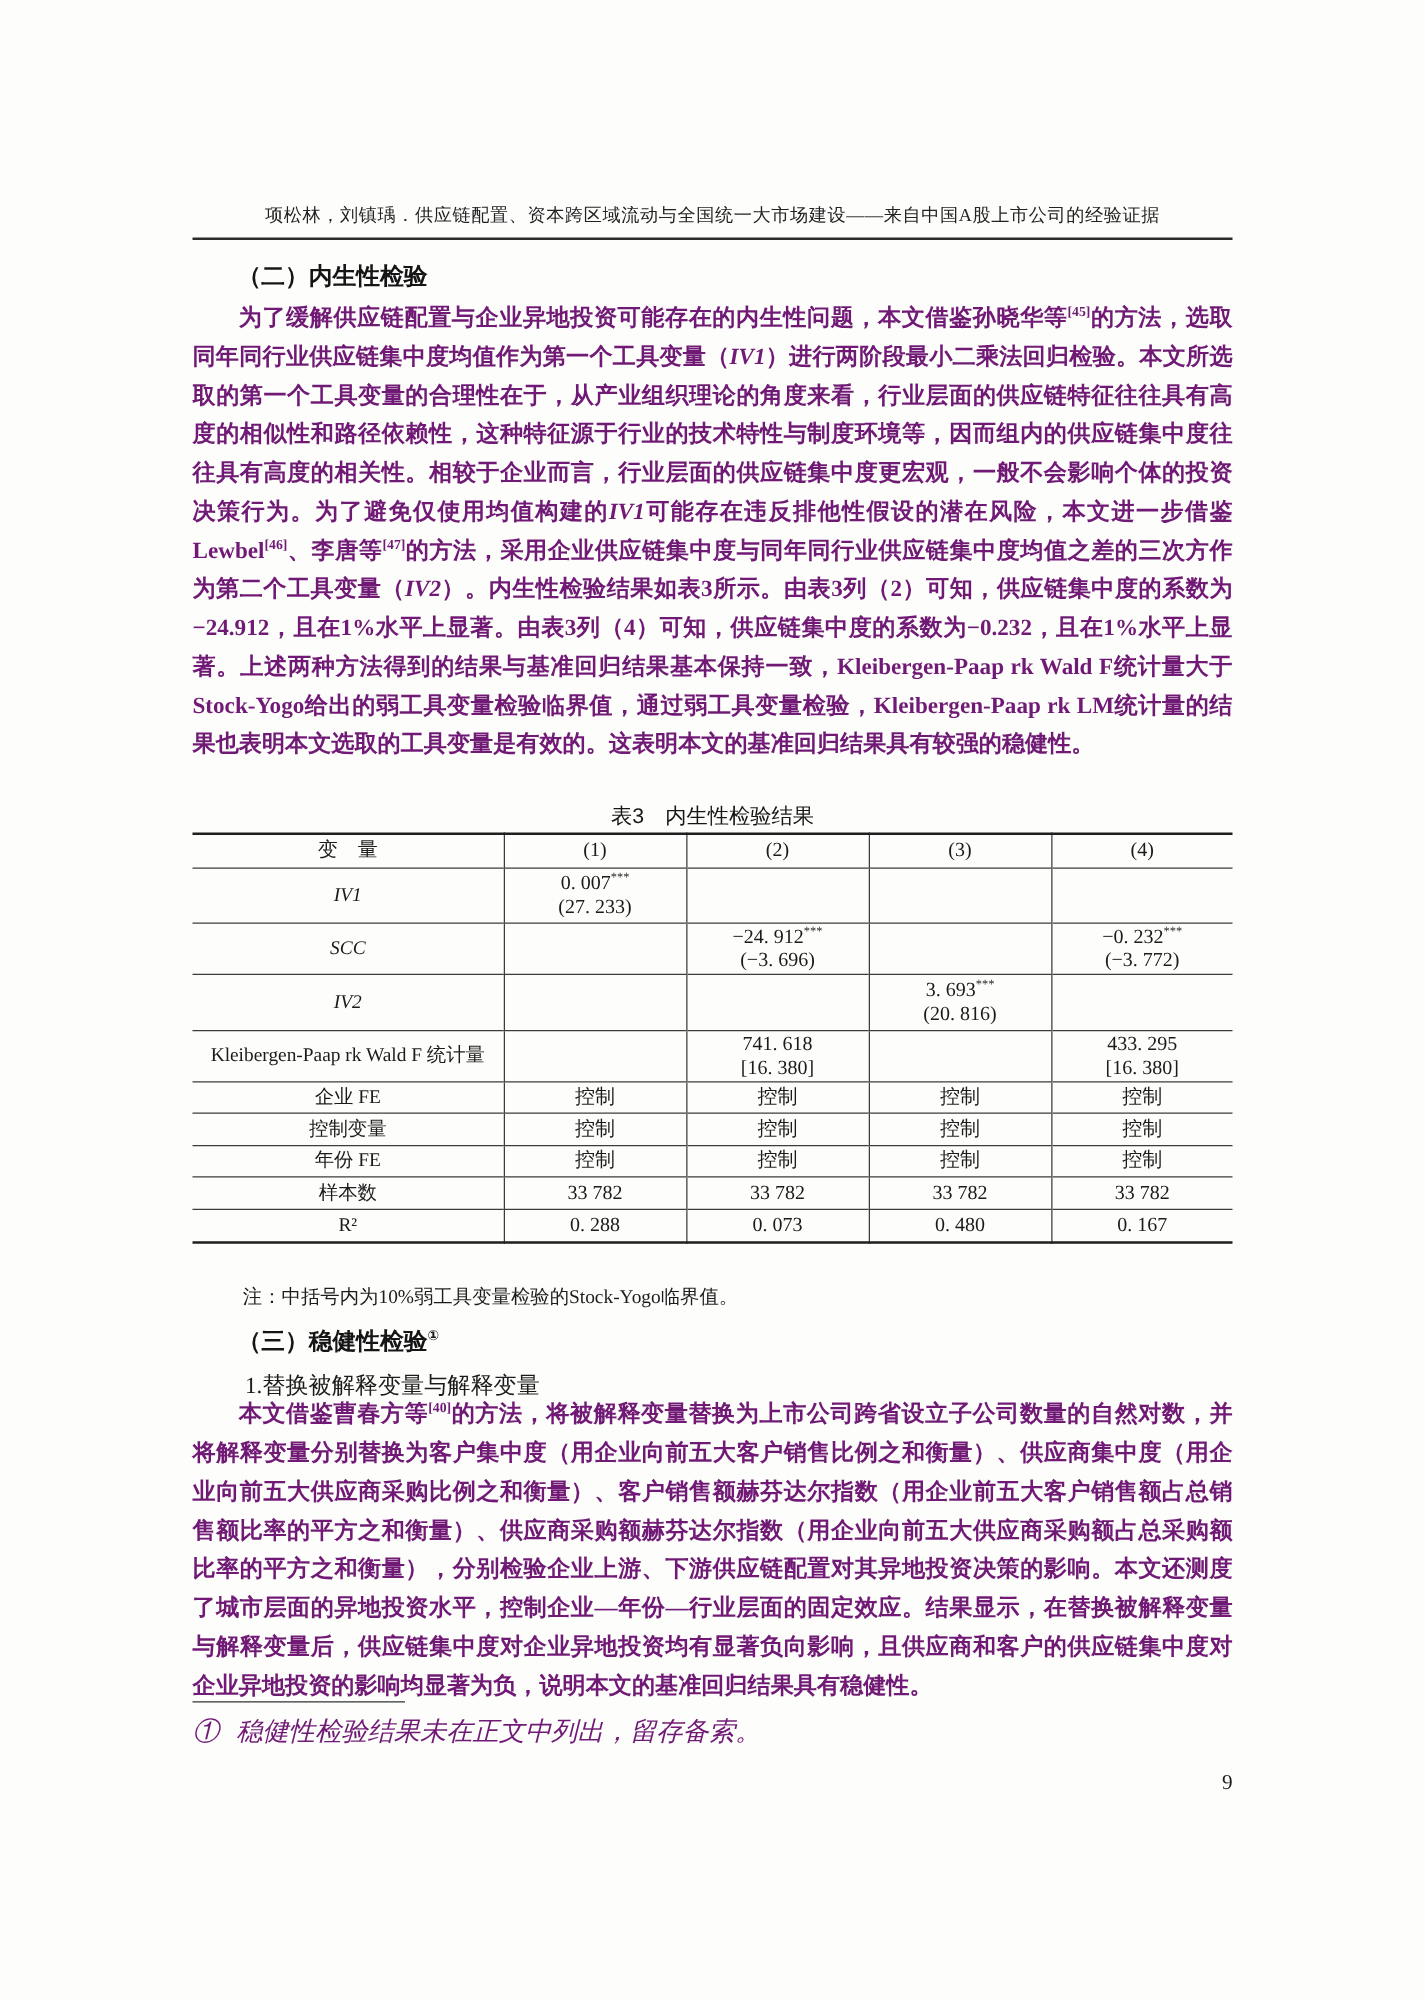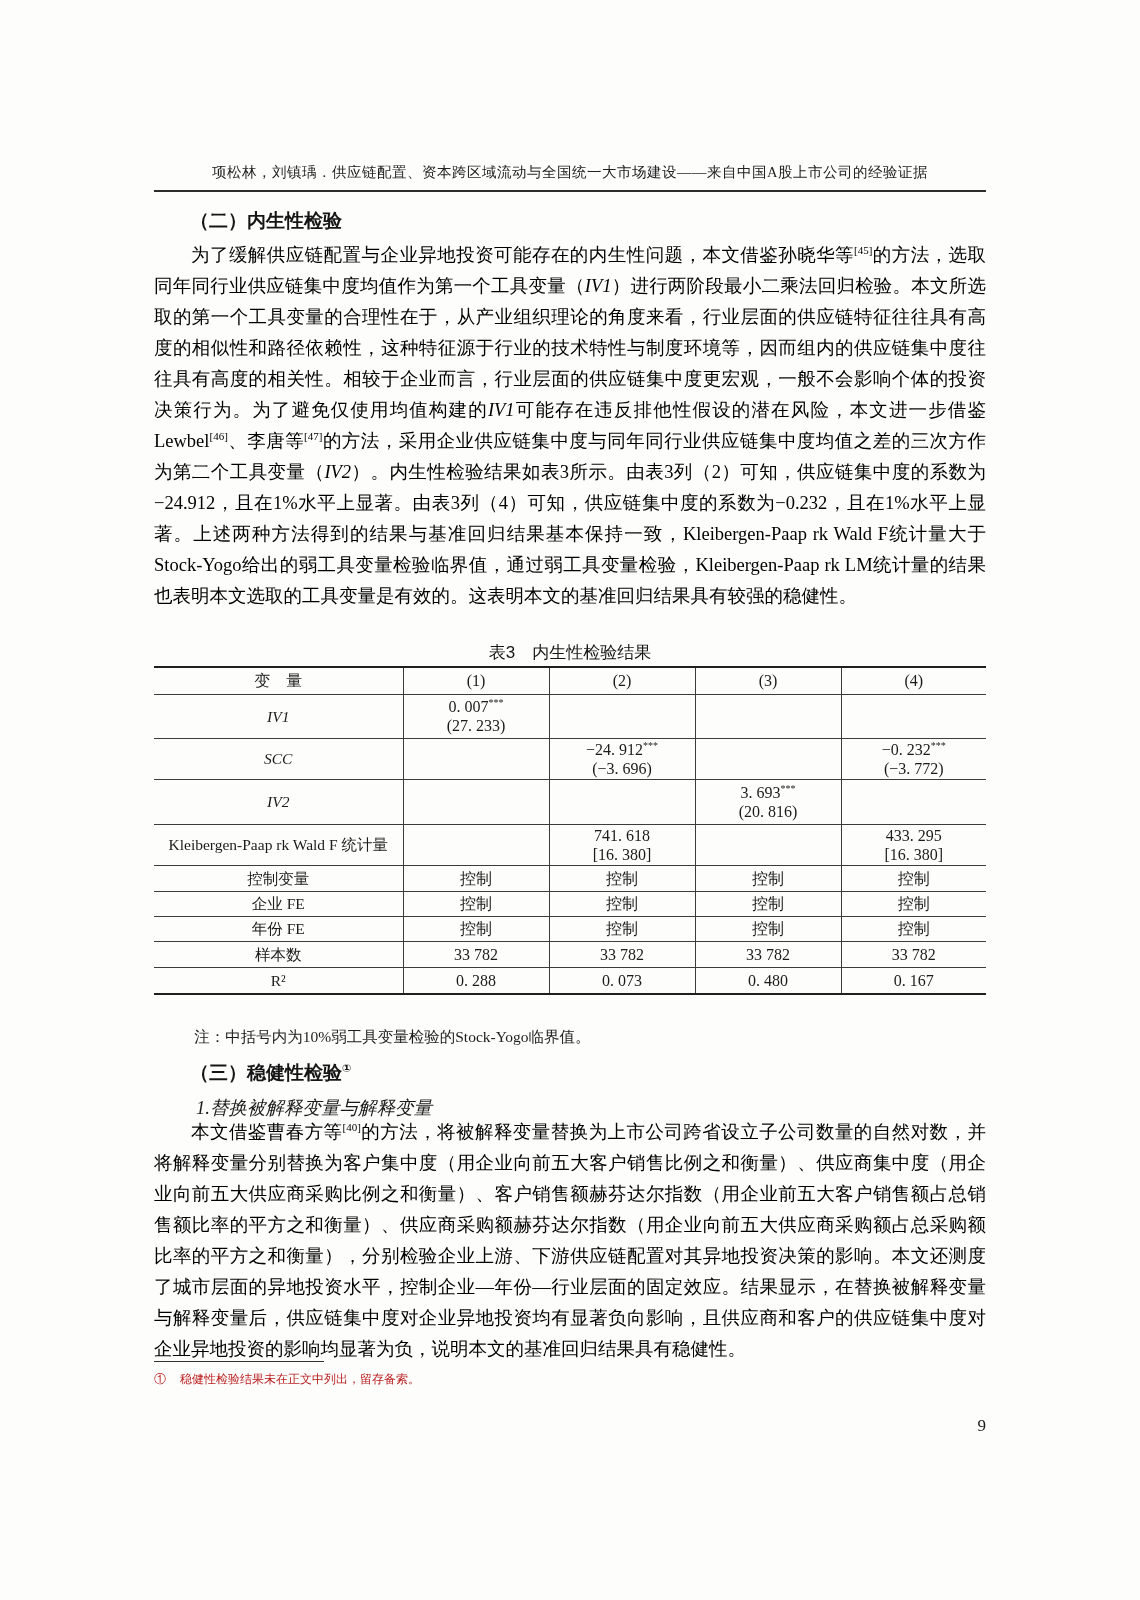--- a/index.html
+++ b/index.html
@@ -24,28 +24,29 @@
   .header-rule{left:154px;top:190px;width:832px;height:2px;background:#2c2c2c;}
   
   .sec-heading{
     left:190px;width:796px;
     font-family:"Liberation Sans","DejaVu Sans",sans-serif;
     font-weight:bold;font-size:19px;color:#151515;
   }
   .sec-heading sup{font-size:11px;}
   .sub-heading{
     left:196px;width:790px;
-    font-size:18.5px;color:#1b1b1b;font-style:italic;
+    font-size:18.5px;color:#1b1b1b;
   }
   
   .para{
     left:154px;width:832px;
     font-size:18.5px;line-height:31px;
     text-align:justify;text-indent:2em;
-    color:#000000;
+    color:#701a75;
+    font-weight:bold;
   }
   .para sup, .table-note sup{font-size:11px;line-height:0;}
   .para i{font-style:italic;}
   
   .table-title{
     left:154px;top:641px;width:832px;text-align:center;
     font-family:"Liberation Sans","DejaVu Sans",sans-serif;
     font-weight:normal;font-size:17px;color:#161616;
   }
   table.paper-table{
@@ -65,21 +66,21 @@
   table.paper-table td.lbl{font-size:15.5px;}
   table.paper-table td sup{font-size:10px;line-height:0;}
   .table-note{
     left:154px;top:1027px;width:832px;
     font-size:15.5px;color:#1d1d1d;text-indent:2.6em;
   }
   
   .footnote-rule{left:154px;top:1361px;width:170px;height:1px;background:#333;}
   .footnote{
     left:154px;top:1371px;width:832px;
-    font-size:12px;color:#b91c1c;
+    font-size:21px;color:#701a75;font-style:italic;
   }
   .footnote .fn-marker{margin-right:14px;}
   .page-number{
     top:1416px;left:154px;width:832px;text-align:right;
     font-size:17px;color:#1b1b1b;
   }
 </style>
 </head>
 <body>
 
@@ -131,29 +132,29 @@
           <td>3. 693<sup>***</sup><br>(20. 816)</td>
           <td></td>
         </tr>
         <tr style="height: 41px;">
           <td class="lbl">Kleibergen-Paap rk Wald F 统计量</td>
           <td></td>
           <td>741. 618<br>[16. 380]</td>
           <td></td>
           <td>433. 295<br>[16. 380]</td>
         </tr>
-        <tr style="height: 26px;">
-          <td class="lbl">控制变量</td>
+        <tr style="height: 25px;">
+          <td class="lbl">企业 FE</td>
           <td>控制</td>
           <td>控制</td>
           <td>控制</td>
           <td>控制</td>
         </tr>
-        <tr style="height: 25px;">
-          <td class="lbl">企业 FE</td>
+        <tr style="height: 26px;">
+          <td class="lbl">控制变量</td>
           <td>控制</td>
           <td>控制</td>
           <td>控制</td>
           <td>控制</td>
         </tr>
         <tr style="height: 25px;">
           <td class="lbl">年份 FE</td>
           <td>控制</td>
           <td>控制</td>
           <td>控制</td>

